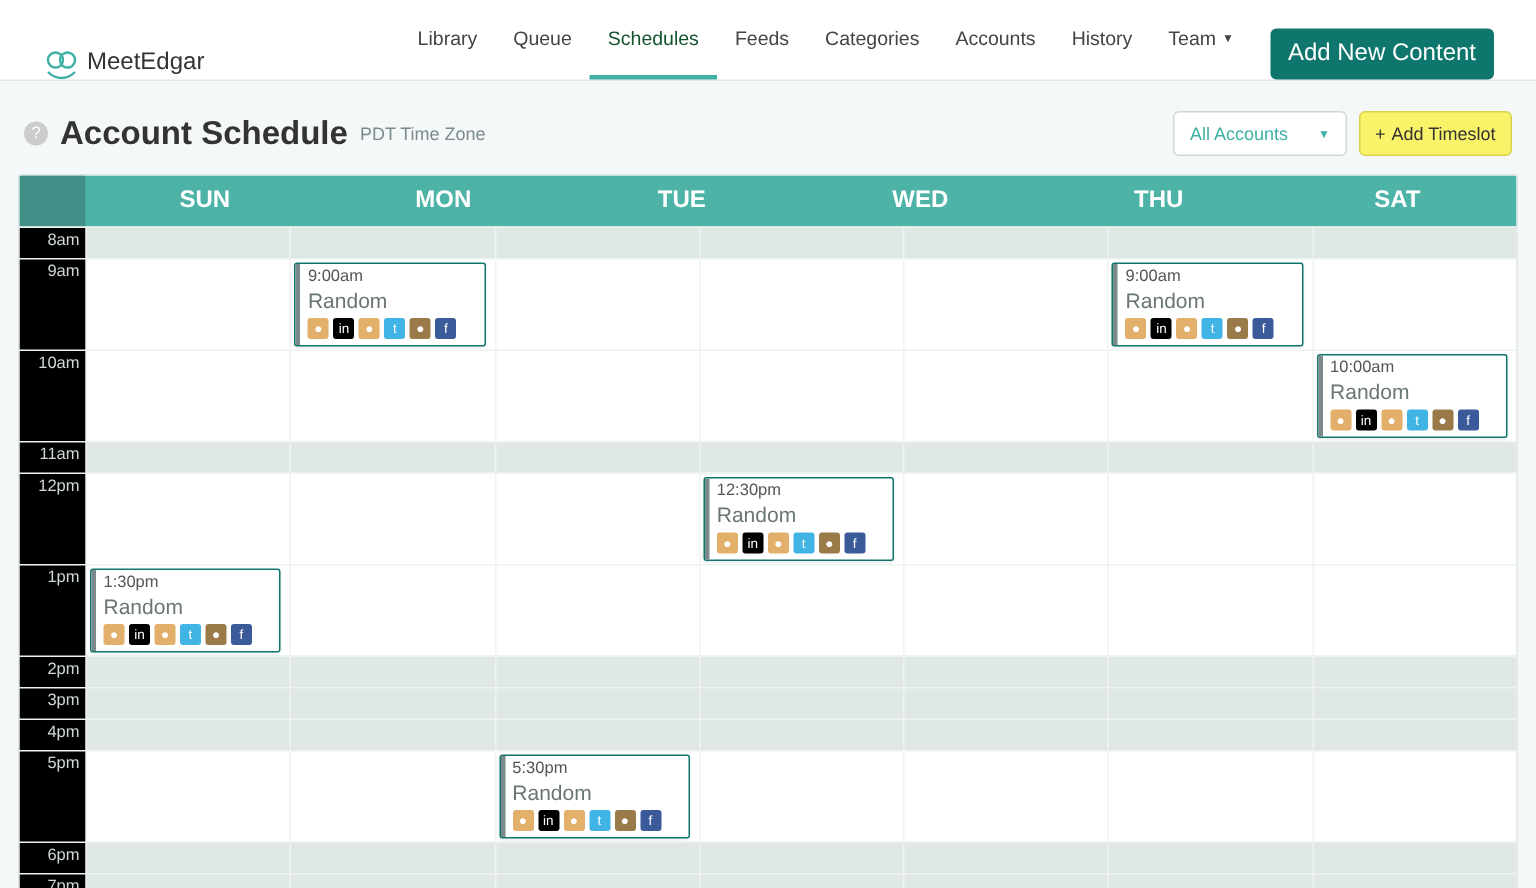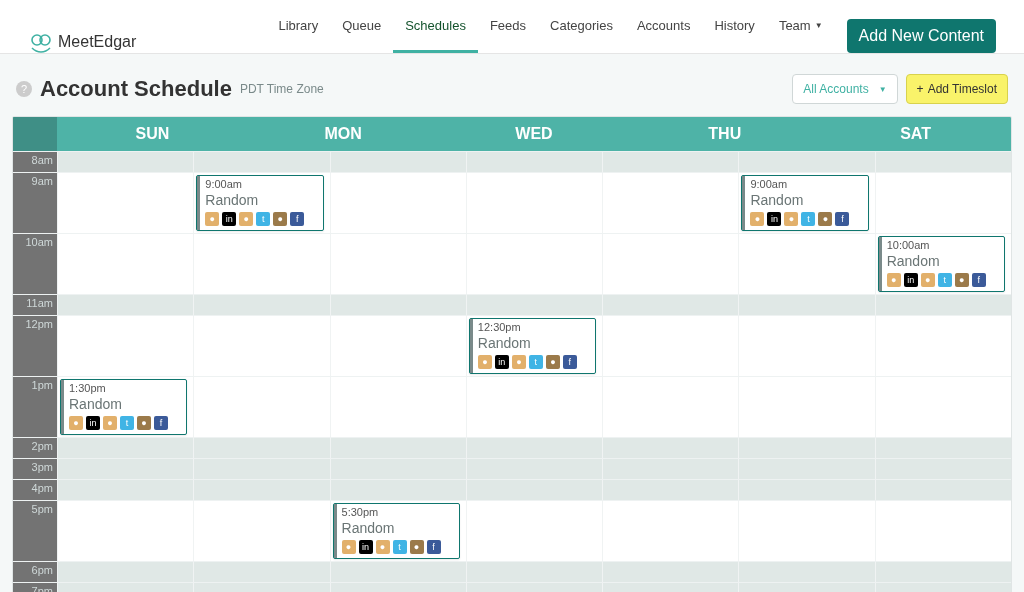--- a/index.html
+++ b/index.html
@@ -12,31 +12,31 @@
 .nav-item { height: 100%; display: flex; align-items: center; padding: 0 12px; color: #444; font-size: 13px; cursor: pointer; border-bottom: 3px solid transparent; }
 .nav-item.active { color: #14532d; border-bottom-color: #3fb1a3; }
 .nav-caret { font-size: 8px; margin-left: 4px; }
 .btn-add-content { background: #0f766e; color: #fff; border: none; border-radius: 4px; padding: 8px 12px; font-size: 16px; cursor: pointer; margin-left: 12px; }
 .page { padding: 12px; }
 .page-header { display: flex; align-items: center; padding: 8px 4px 12px 4px; }
 .help-icon { width: 16px; height: 16px; border-radius: 50%; background: #ccc; color: #fff; display: flex; align-items: center; justify-content: center; font-size: 11px; margin-right: 8px; }
 .page-title { font-size: 22px; font-weight: 600; color: #333; margin-right: 8px; }
 .tz { font-size: 12px; color: #7a8a8a; }
 .header-actions { margin-left: auto; display: flex; gap: 8px; }
-.btn-dropdown { background: #fff; border: 1px solid #d0d7d7; border-radius: 4px; padding: 7px 10px; font-size: 12px; color: #3fb1a3; cursor: pointer; display: flex; align-items: center; gap: 6px; }
+.btn-dropdown { background: #fff; border: 1px solid #d0d7d7; border-radius: 4px; padding: 7px 10px; font-size: 12px; color: #3fb1a3; cursor: pointer; display: flex; align-items: center; gap: 16px; }
 .btn-yellow { background: #f9f36a; border: 1px solid #d8d24d; border-radius: 4px; padding: 7px 10px; font-size: 12px; color: #333; cursor: pointer; display: flex; align-items: center; gap: 4px; }
 .calendar { background: #fff; border: 1px solid #e0e5e5; border-radius: 2px; overflow: hidden; }
 .cal-header { display: flex; background: #4eb3a7; color: #fff; }
 .cal-th-time { width: 44px; background: #3f8f86; }
 .cal-th { flex: 1; text-align: center; padding: 8px 0; font-size: 16px; font-weight: 600; }
 .cal-body { position: relative; }
 .cal-row { display: flex; border-top: 1px solid #eef2f2; }
 .cal-row.alt { background: #e0e8e6; }
 .cal-row.alt .cal-cell { background: transparent; }
-.cal-time { width: 44px; background: #737373; color: #cfd8d8; font-size: 11px; display: flex; align-items: flex-start; justify-content: flex-end; padding: 2px 4px; }
+.cal-time { width: 44px; background: #000000; color: #cfd8d8; font-size: 11px; display: flex; align-items: flex-start; justify-content: flex-end; padding: 2px 4px; }
 .cal-cell { flex: 1; border-left: 1px solid #f0f3f3; position: relative; min-height: 20px; }
 .cal-row.big .cal-cell { min-height: 60px; }
 .timeslot { position: absolute; top: 2px; left: 2px; right: 6px; background: #fff; border: 1px solid #0f766e; border-radius: 2px; box-shadow: 0 1px 2px rgba(0,0,0,0.08); cursor: pointer; }
 .timeslot-bar { position: absolute; left: 0; top: 0; bottom: 0; width: 3px; background: #7a8a8a; }
 .timeslot-content { padding: 2px 6px 4px 8px; }
 .ts-time { font-size: 11px; color: #555; margin-bottom: 2px; }
 .ts-label { font-size: 14px; color: #6a7575; margin-bottom: 4px; }
 .ts-icons { display: flex; gap: 3px; }
 .ts-icon { width: 14px; height: 14px; border-radius: 2px; display: inline-flex; align-items: center; justify-content: center; font-size: 9px; color: #fff; }
 .ic-a { background: #e2b06b; }
@@ -89,20 +89,21 @@
         <span>Add Timeslot</span>
       </button>
     </div>
   </div>
 
   <div class="calendar">
     <div class="cal-header">
       <div class="cal-th-time"></div>
     <div class="cal-th">SUN</div>
         <div class="cal-th">MON</div>
+        <div class="cal-th">TUE</div>
         <div class="cal-th">WED</div>
         <div class="cal-th">THU</div>
         <div class="cal-th">SAT</div>
       </div>
     <div class="cal-body">
         <div class="cal-row alt ">
           <div class="cal-time">8am</div>
           <div class="cal-cell"></div>
           <div class="cal-cell"></div>
           <div class="cal-cell"></div>

